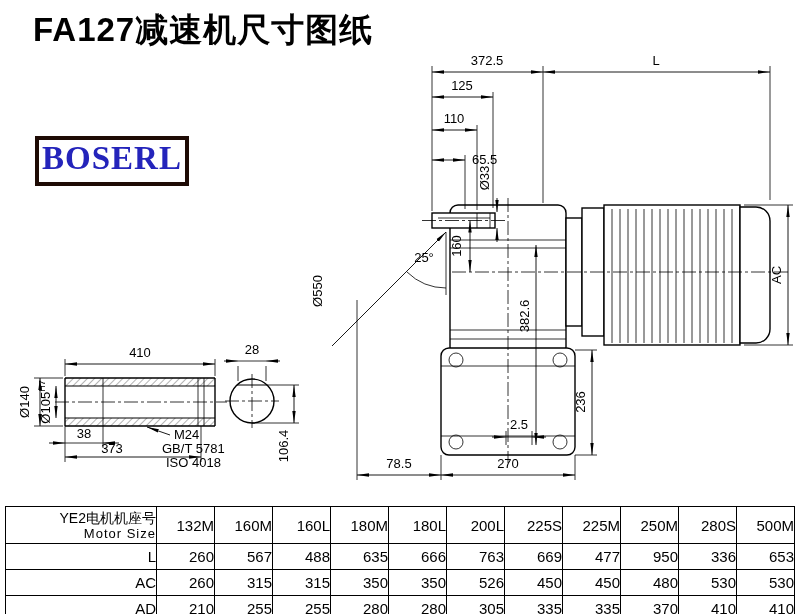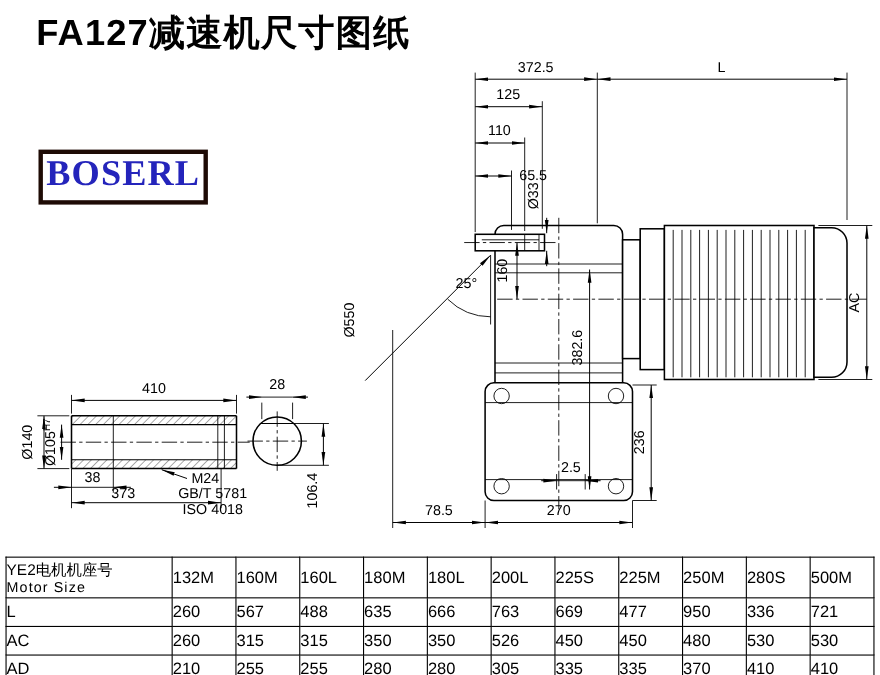--- a/index.html
+++ b/index.html
@@ -20,21 +20,21 @@
   .dim{stroke:#000;stroke-width:0.9;fill:none;marker-start:url(#ar);marker-end:url(#ar);}
   .dime{stroke:#000;stroke-width:0.9;fill:none;marker-end:url(#ar);}
   .ext{stroke:#000;stroke-width:0.8;fill:none;}
   .cl{stroke:#000;stroke-width:0.8;fill:none;stroke-dasharray:14 3 3 3;}
   .t{font:13px "Liberation Sans",sans-serif;fill:#000;text-anchor:middle;}
   .ts{font:13px "Liberation Sans",sans-serif;fill:#000;text-anchor:start;}
 
   
   .size-table{position:absolute;left:5px;top:506px;width:790px;border-collapse:collapse;
               table-layout:fixed;background:#fff;font-family:"Liberation Sans",sans-serif;}
-  .size-table th,.size-table td{border:1px solid #000;text-align:left;vertical-align:middle;
+  .size-table th,.size-table td{border:1px solid #000;text-align:right;vertical-align:middle;
               padding:0;font-weight:normal;color:#000;}
   .size-table thead th{height:36px;font-size:15px;}
   .size-table tbody td{height:25px;font-size:15px;}
   .first-col{width:150px;}
   .cn{font-size:14px;line-height:16px;}
   .en{font-size:13px;line-height:15px;letter-spacing:1px;}
 </style>
 </head>
 <body>
 
@@ -263,21 +263,21 @@
           <td>260</td>
           <td>567</td>
           <td>488</td>
           <td>635</td>
           <td>666</td>
           <td>763</td>
           <td>669</td>
           <td>477</td>
           <td>950</td>
           <td>336</td>
-          <td>721</td>
+          <td>653</td>
         </tr>
         <tr>
           <td>AC</td>
           <td>260</td>
           <td>315</td>
           <td>315</td>
           <td>350</td>
           <td>350</td>
           <td>526</td>
           <td>450</td>

